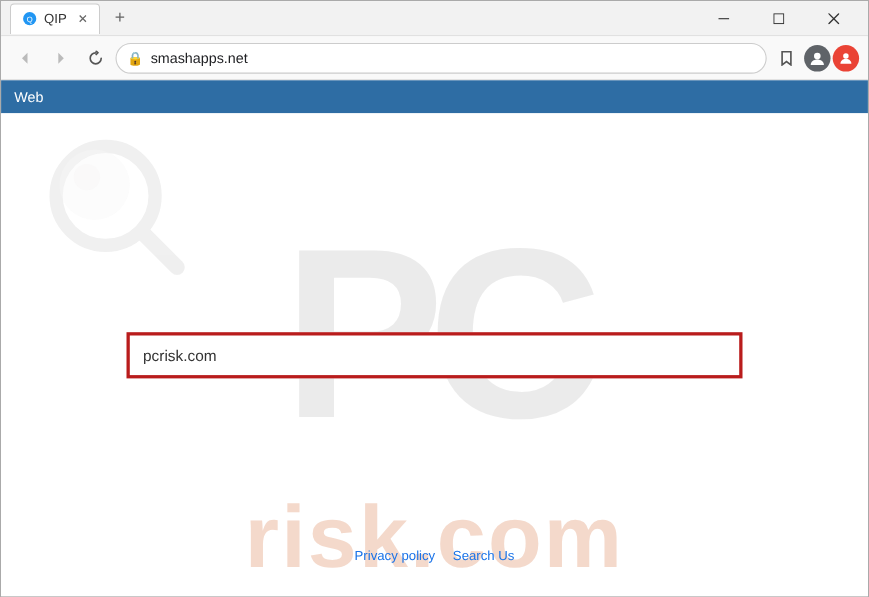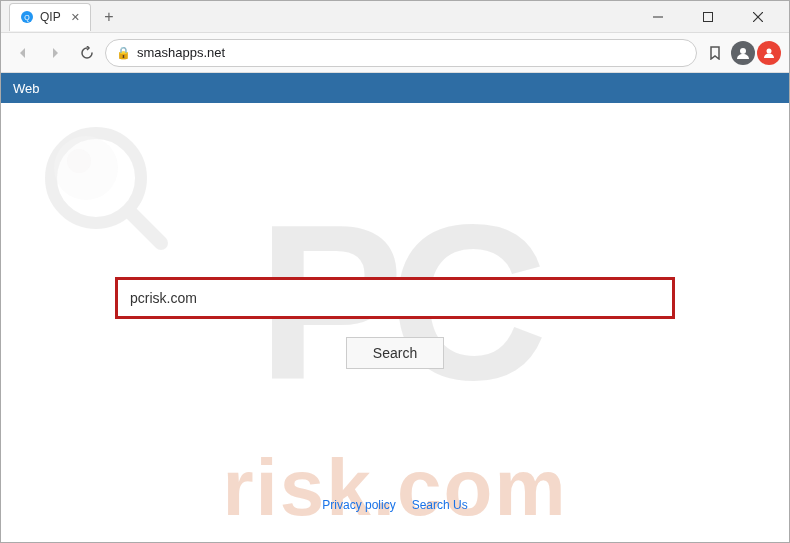--- a/index.html
+++ b/index.html
@@ -156,21 +156,20 @@
 
       <div style="position:absolute;bottom:8px;left:0;right:0;text-align:center;">
         <span style="font-size:80px;font-weight:900;color:rgba(230,170,140,0.45);letter-spacing:2px;font-family:Liberation Sans, sans-serif;">risk.com</span>
       </div>
     </div>
 
     <div class="search-form">
       <div class="search-input-wrapper">
         <input class="search-input" type="text" value="pcrisk.com" style="">
       </div>
-      <button class="search-btn">Search</button>
     </div>
 
     <div class="footer-links">
       <a class="footer-link">Privacy policy</a>
       <a class="footer-link">Search Us</a>
     </div>
 
   </div>
 </div>
 

